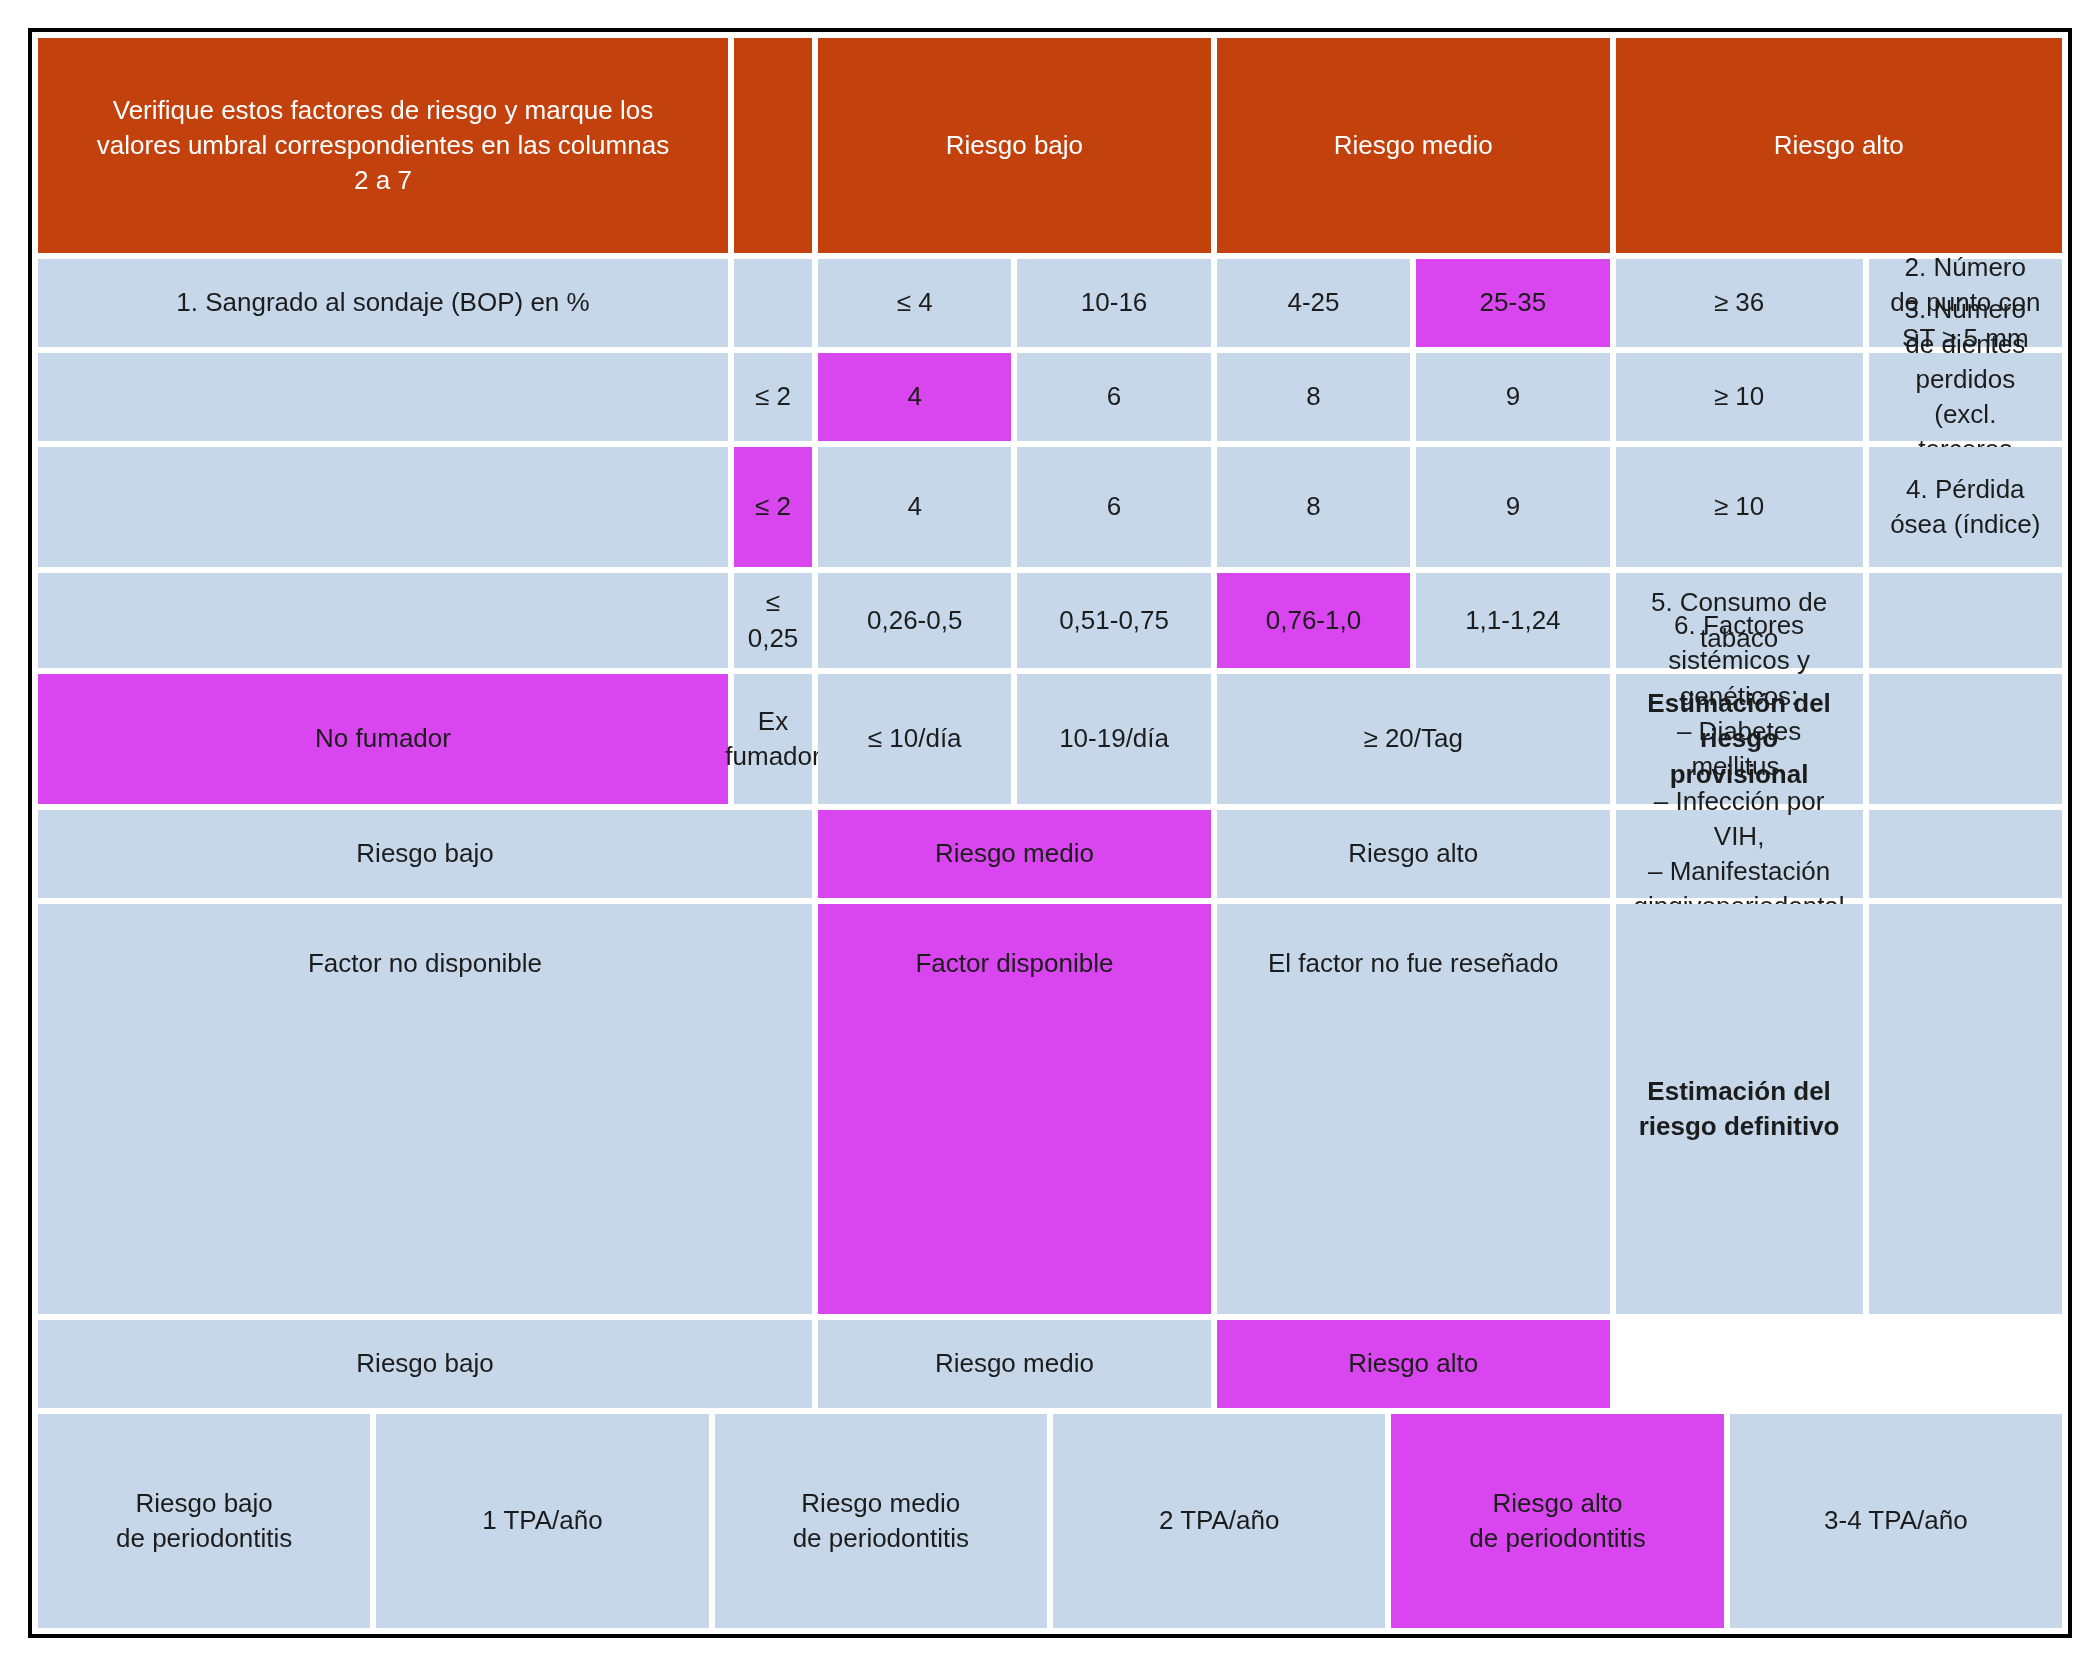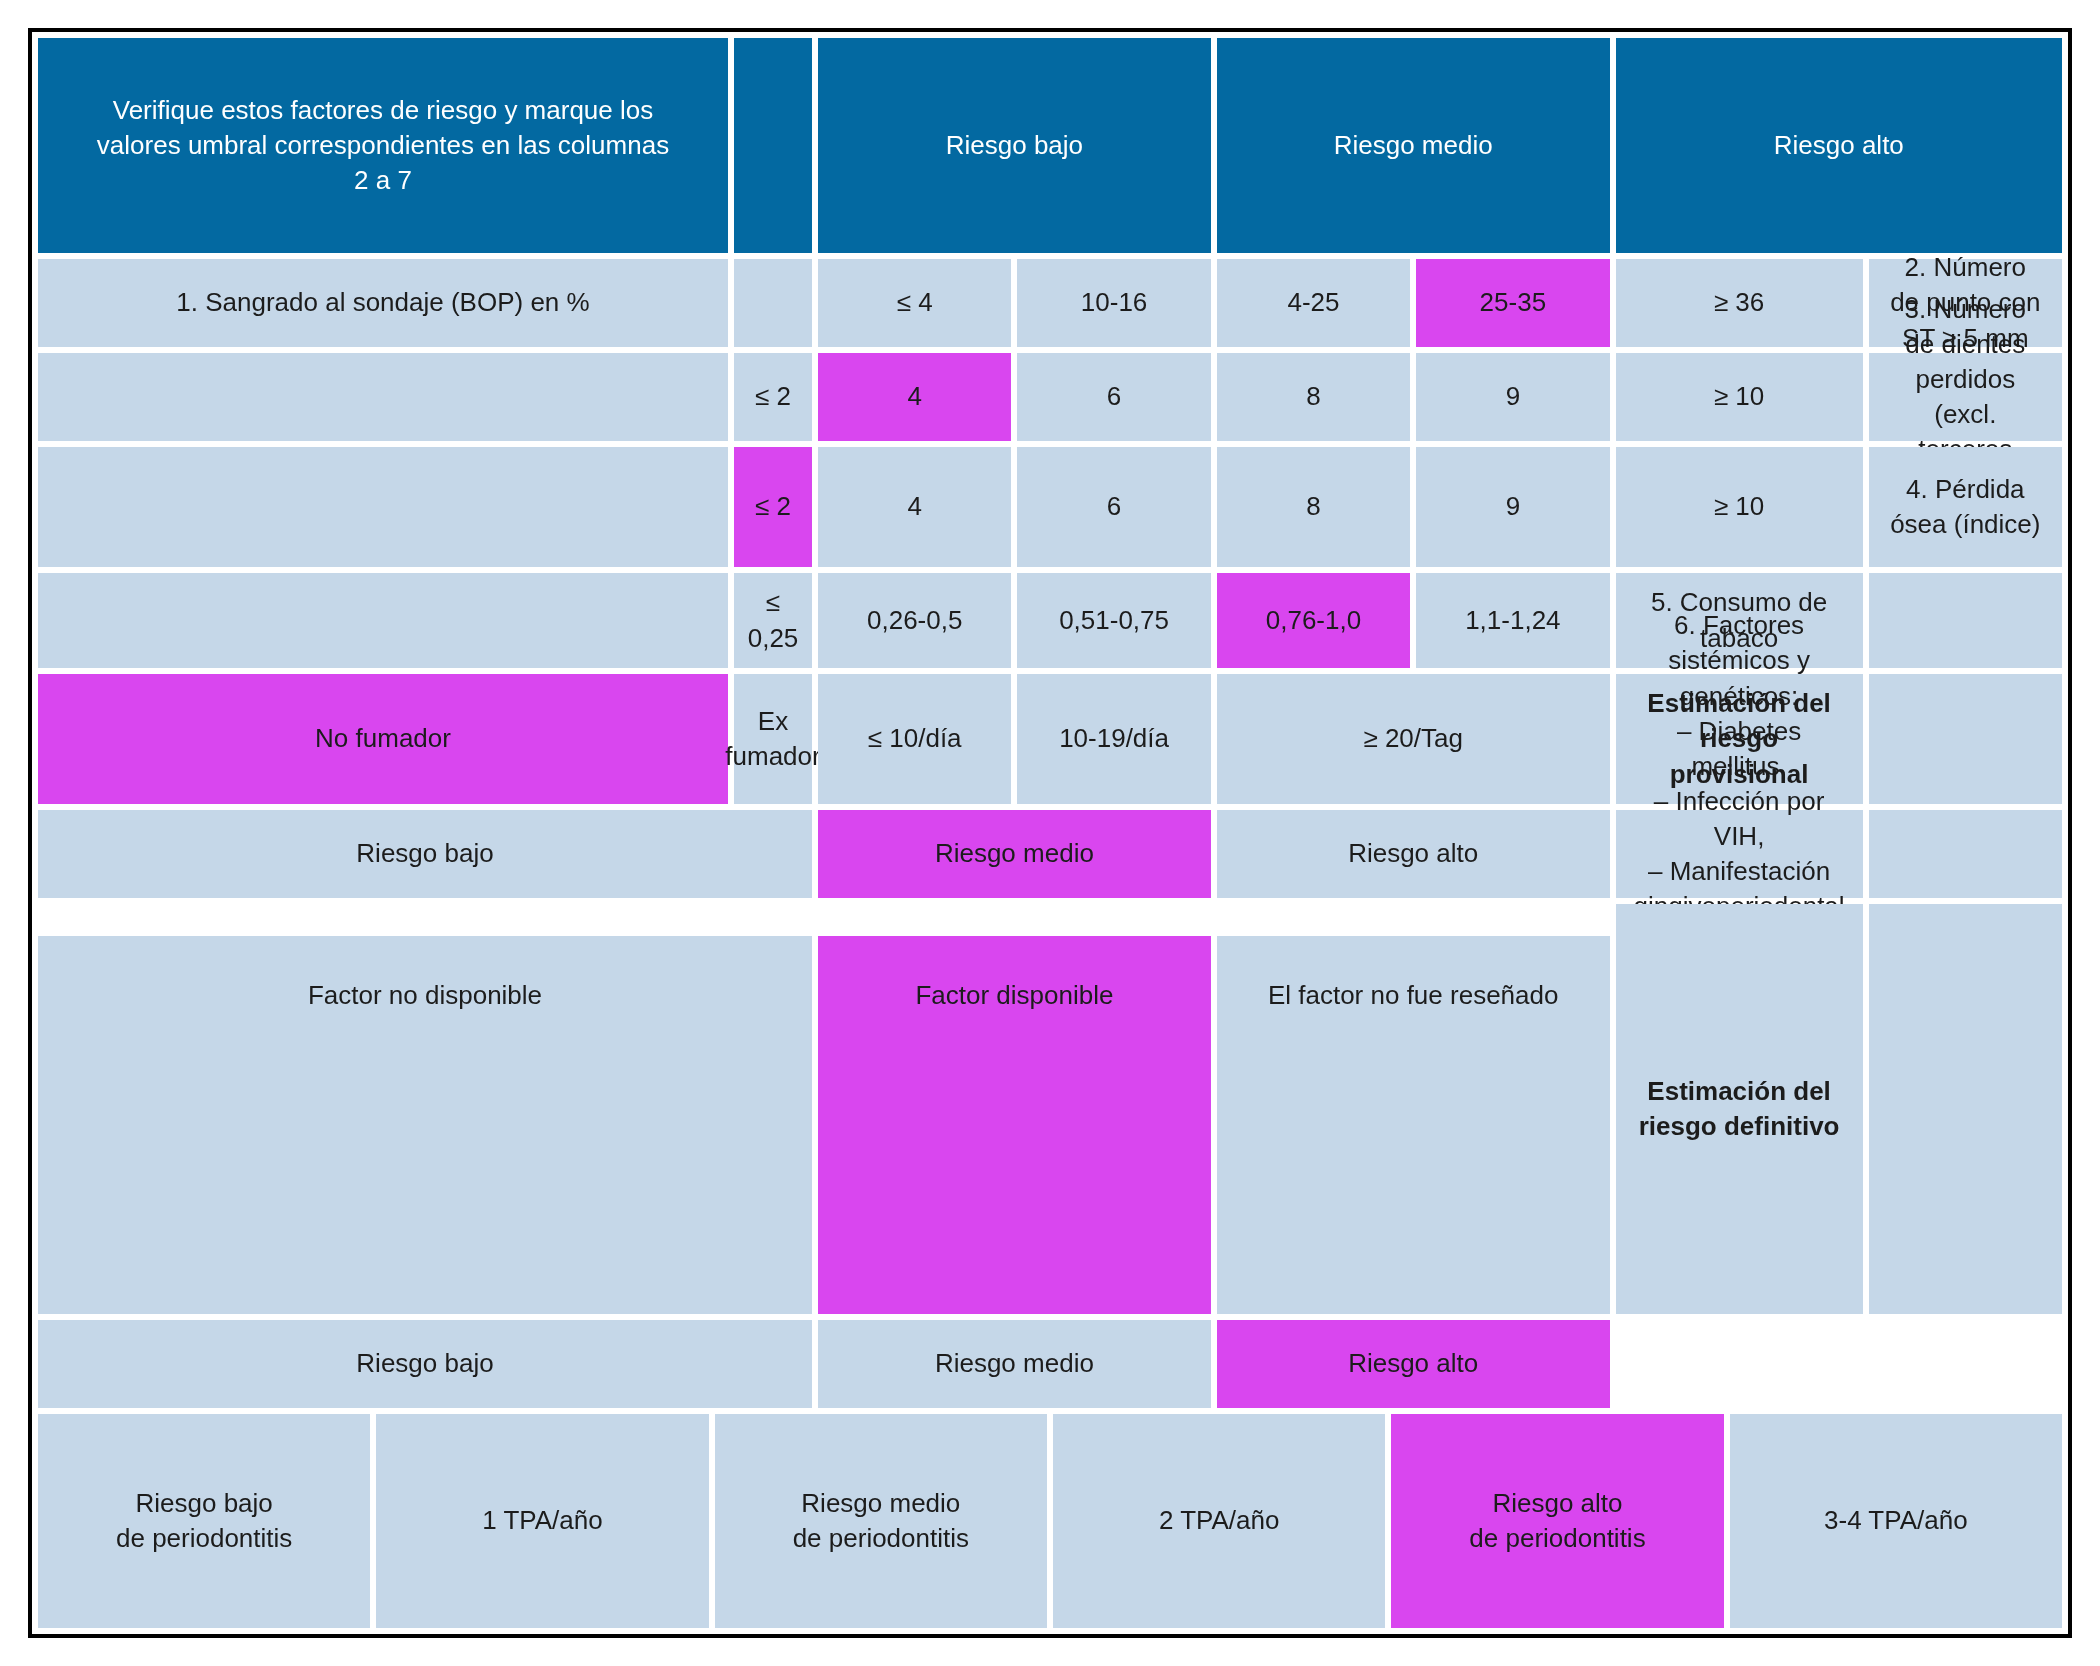--- a/index.html
+++ b/index.html
@@ -45,30 +45,29 @@
     justify-content: center;
     text-align: center;
     white-space: pre-line;
     font-size: 26px;
     line-height: 1.35;
     padding: 6px 18px;
     box-sizing: border-box;
     background: #c5d7e8;
   }
   .hdr {
-    background: #0369a1;
+    background: #c2410c;
     color: #ffffff;
   }
   .gray { background: #d946ef; }
   .span2 { grid-column: span 2; }
   .bold { font-weight: bold; }
   .top-align {
     align-items: flex-start;
     padding-top: 42px;
-    margin-top: 32px;
   }
   .instr { padding: 6px 26px; }
 </style>
 </head>
 <body>
 
 <div class="page">
   <div class="frame">
 
     <div class="tbl">

